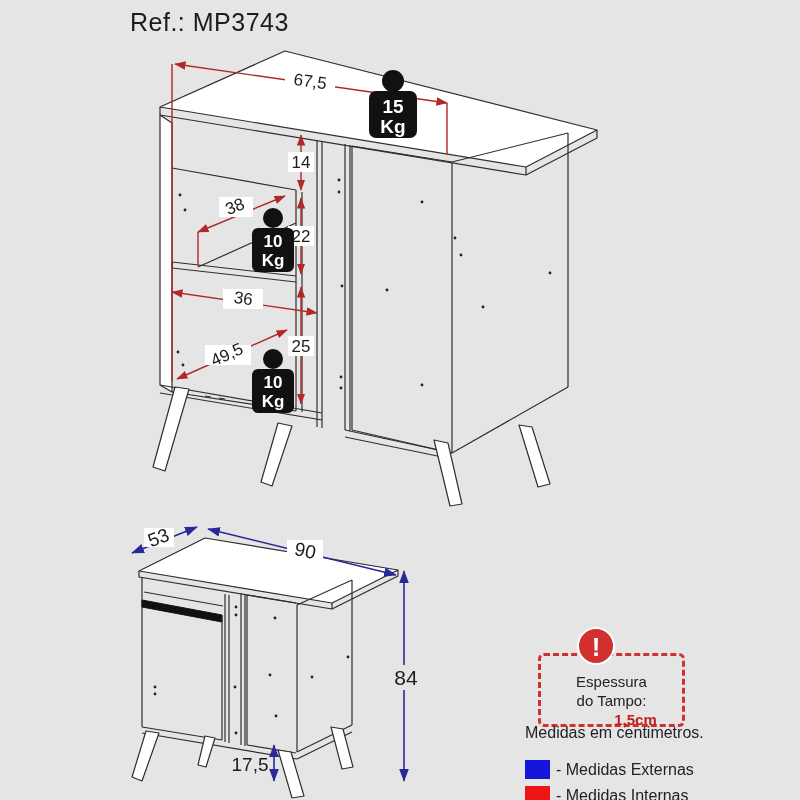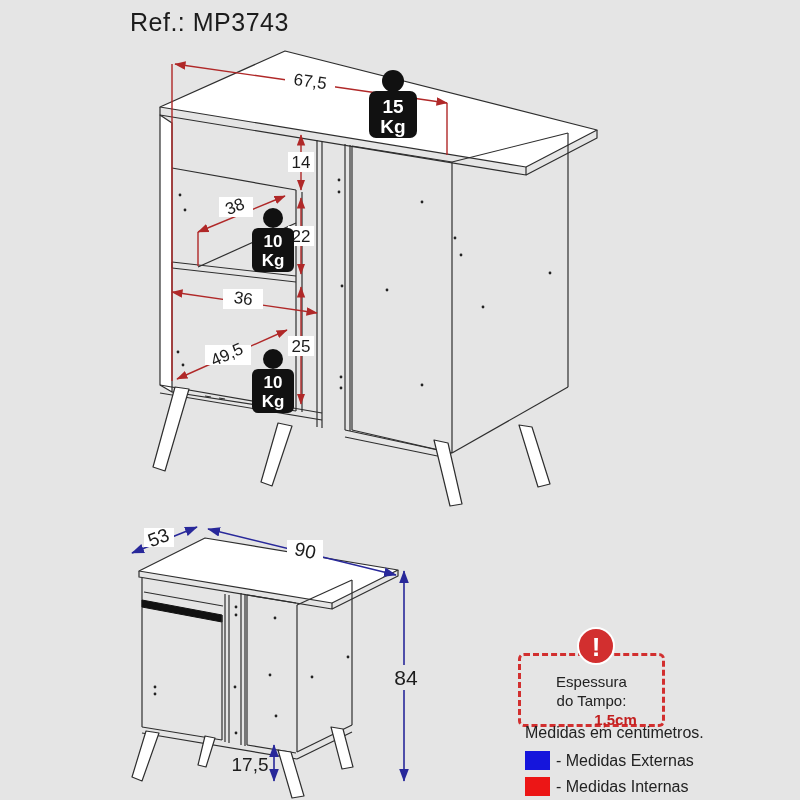--- a/index.html
+++ b/index.html
@@ -9,30 +9,30 @@
   svg text{font-family:"Liberation Sans",sans-serif;}
   .dim-label{fill:#1c1c1c;font-size:17px;}
   .dim-line{stroke:#b02828;stroke-width:1.4;fill:none;}
   .dim-line-b{stroke:#28289a;stroke-width:1.6;fill:none;}
   .struct{stroke:#2e2e2e;stroke-width:1.2;fill:none;stroke-linejoin:round;}
   .structf{stroke:#2e2e2e;stroke-width:1.2;fill:#fff;stroke-linejoin:round;}
   .wt-text{fill:#fff;font-weight:bold;text-anchor:middle;}
   .knock{fill:#fff;}
   .dot{fill:#222;}
   
-  .warnbox{position:absolute;left:518px;top:653px;width:141px;height:52px;
+  .warnbox{position:absolute;left:538px;top:653px;width:141px;height:52px;
            border:3px dashed #d22f2f;border-radius:6px;text-align:center;
            font-size:15px;line-height:19px;padding-top:16px;color:#222;}
   .warncircle{position:absolute;left:577px;top:627px;width:38px;height:38px;border-radius:50%;
               background:#d22f2f;color:#fff;font-weight:bold;font-size:26px;line-height:36px;
               text-align:center;border:2px solid #fff;box-sizing:border-box;}
   .warn-val{color:#c31f1f;font-weight:bold;margin-left:48px;}
   
   .legend{position:absolute;left:525px;top:724px;font-size:16px;color:#222;}
-  .legend-heading{margin-bottom:9px;}
+  .legend-heading{margin-bottom:18px;}
   .legend-row{display:flex;align-items:center;margin-bottom:7px;}
   .sw{width:25px;height:19px;margin-right:6px;flex:0 0 auto;}
   .sw-red{background:#ec1616;}
   .sw-blue{background:#1515dc;}
 </style>
 </head>
 <body>
 
 <div class="canvas">
 

